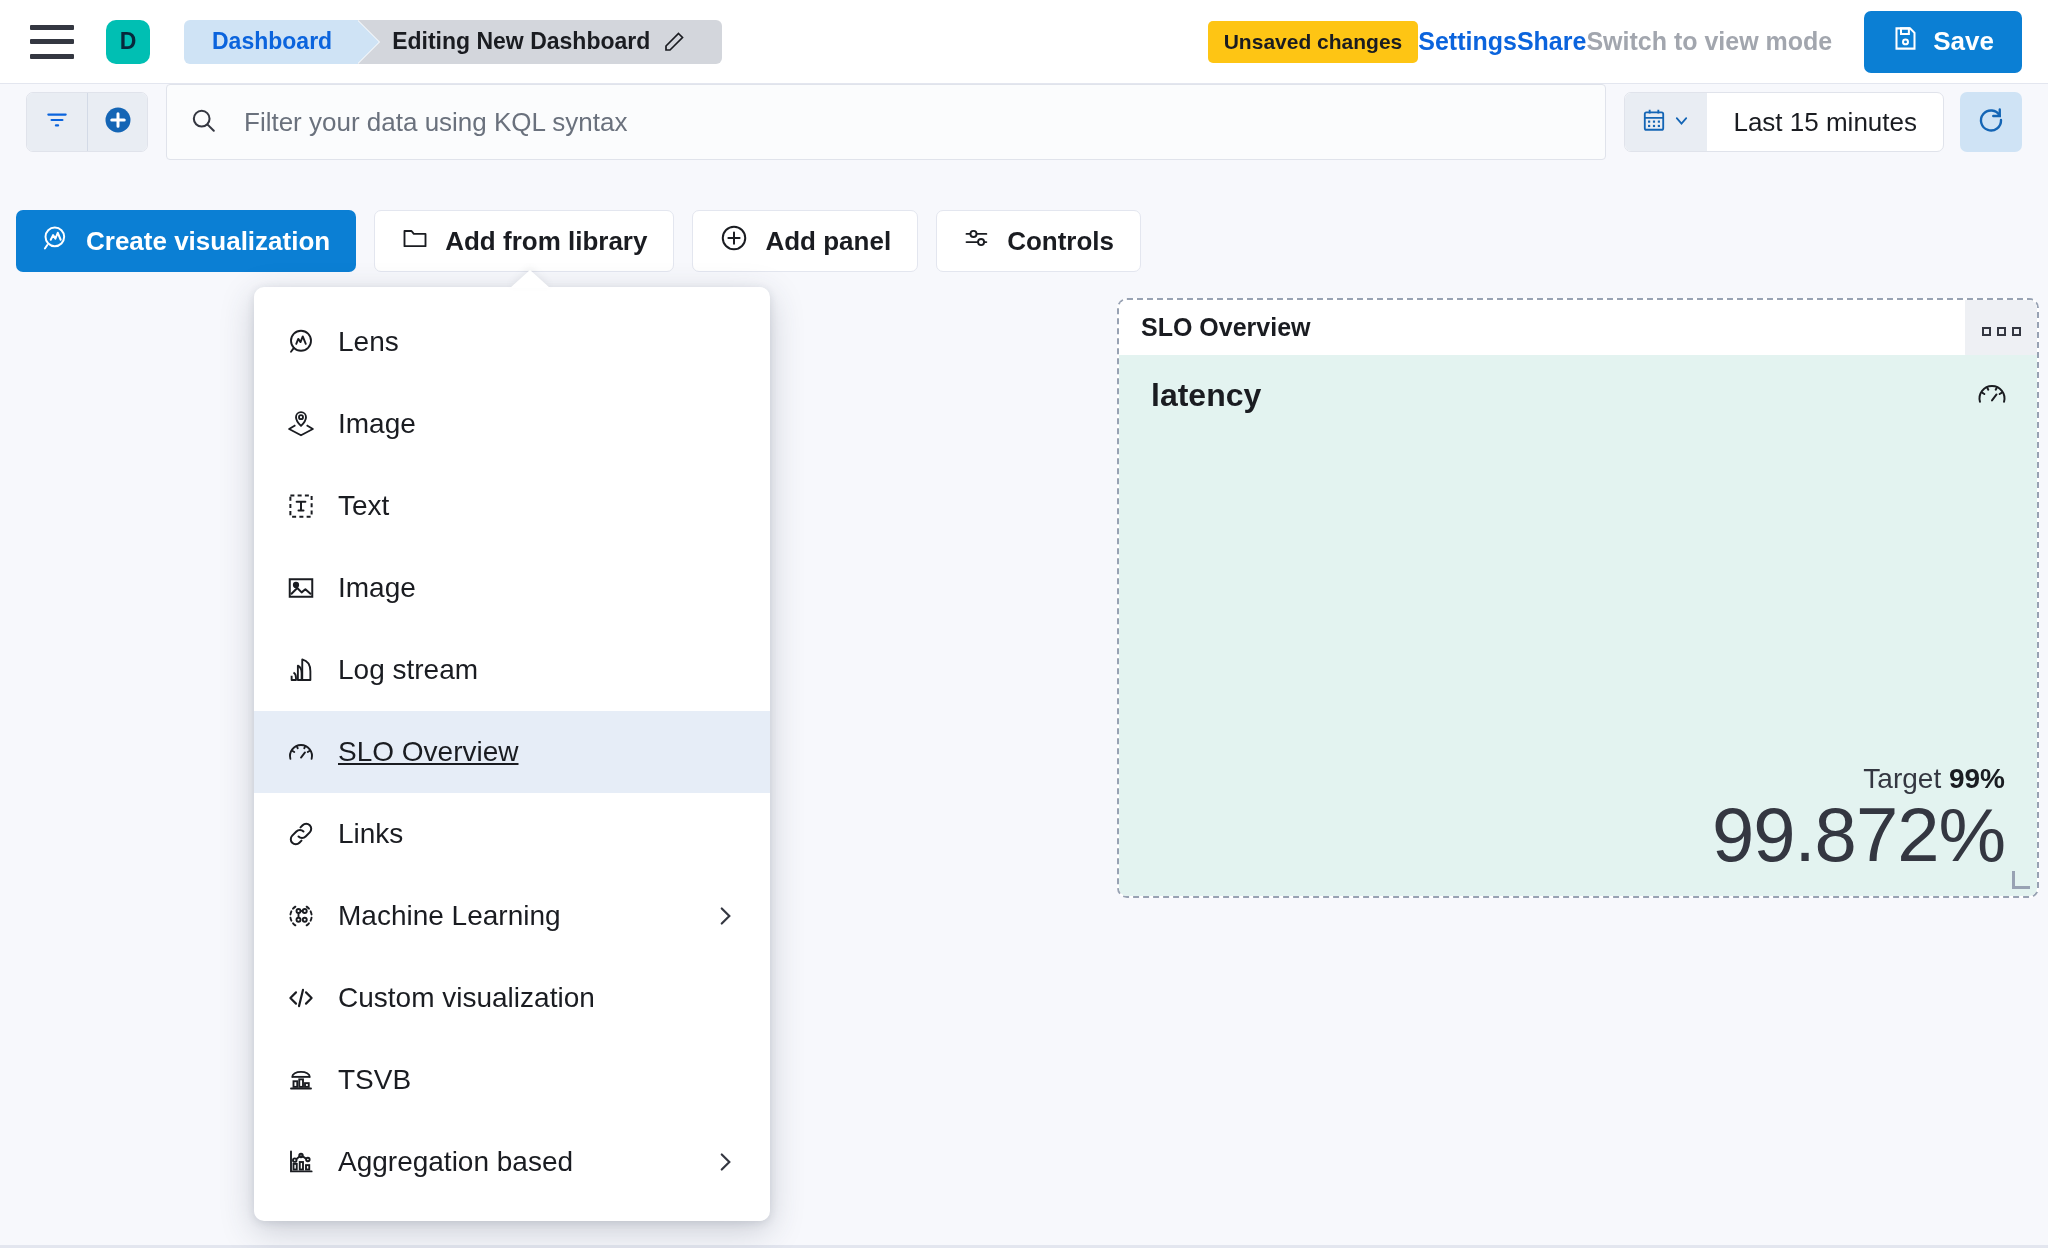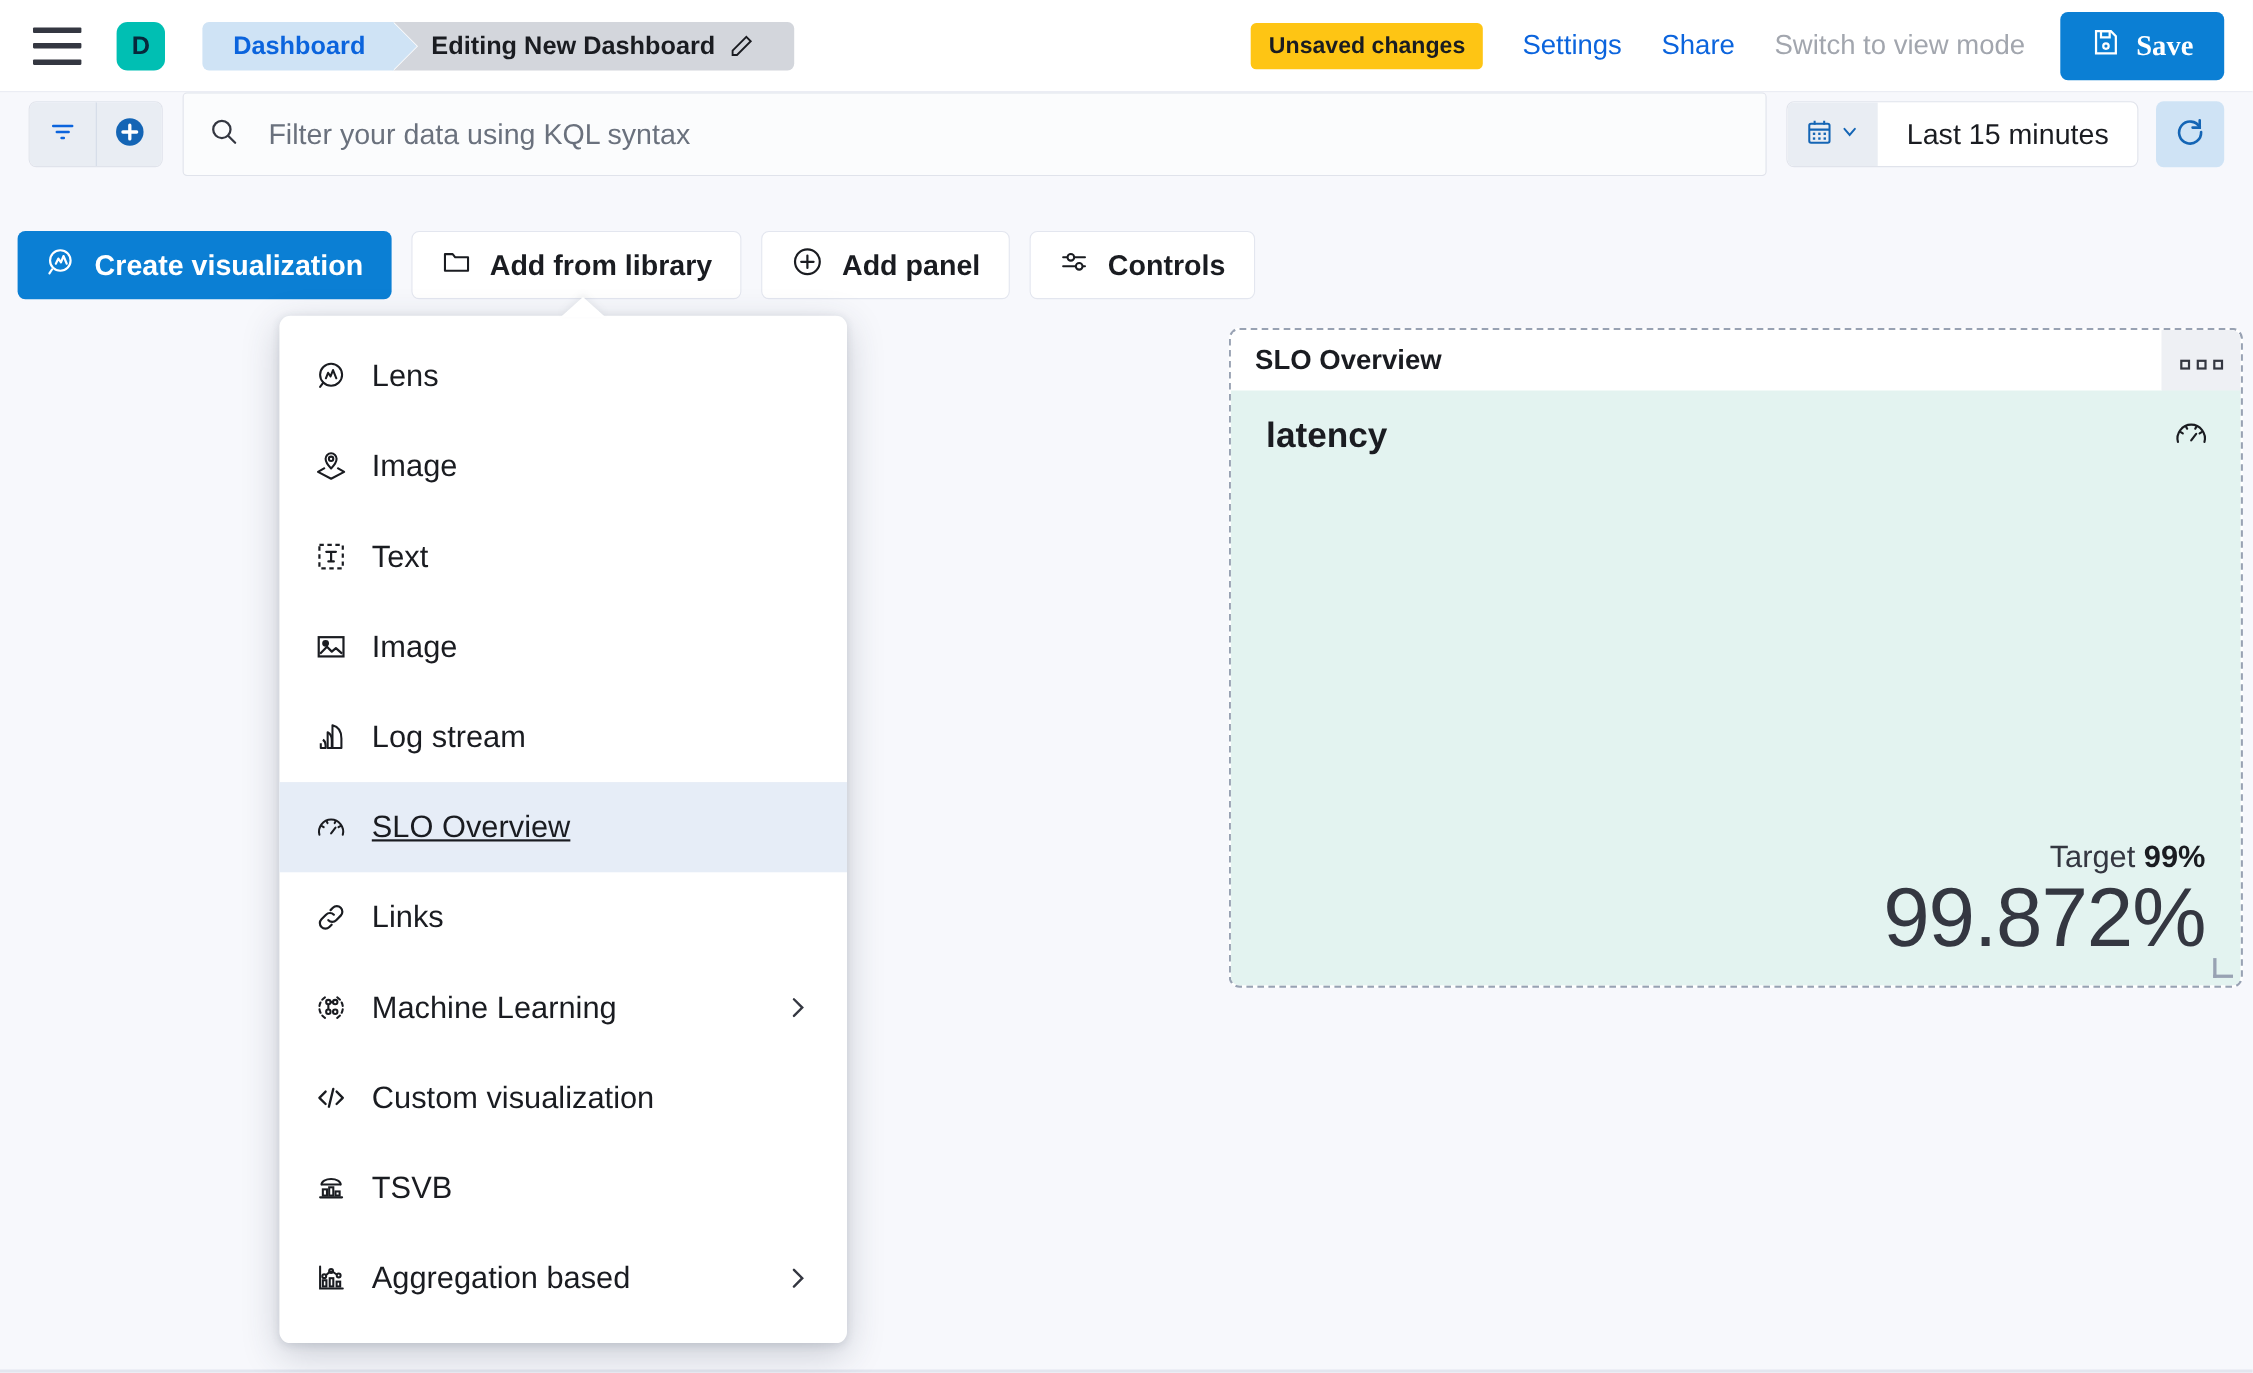--- a/index.html
+++ b/index.html
@@ -72,31 +72,31 @@
     margin-left: auto; display: flex; align-items: center; gap: 0;
     padding-right: 26px;
   }
   .badge-unsaved {
     background: #FEC514; color: #1A1C21;
     font-size: 21px; font-weight: bold;
     padding: 9px 16px; border-radius: 5px; cursor: pointer;
     white-space: nowrap;
   }
   .hdr-link {
-    color: #0B64DD; font-size: 25px; font-weight: 400;
-    margin-left: 36px; cursor: pointer; white-space: nowrap;
+    color: #0B64DD; font-size: 25px; font-weight: 700;
+    cursor: pointer; white-space: nowrap;
   }
   .hdr-link.muted { color: #A2A6AE; cursor: default; }
   .save-btn {
     margin-left: 32px;
     background: #0B7FD4; color: #fff;
     font-size: 26px; font-weight: bold;
     height: 62px; padding: 0 28px; border: none; border-radius: 7px;
     display: flex; align-items: center; gap: 14px; cursor: pointer;
-    font-family: Liberation Serif, serif;
+    font-family: Liberation Sans, sans-serif;
   }
 
   
   .querybar {
     position: absolute; top: 84px; left: 0;
     width: 2048px; height: 76px;
     background: #F7F8FC;
     display: flex; align-items: center; padding: 0 26px;
   }
   .filter-group {

